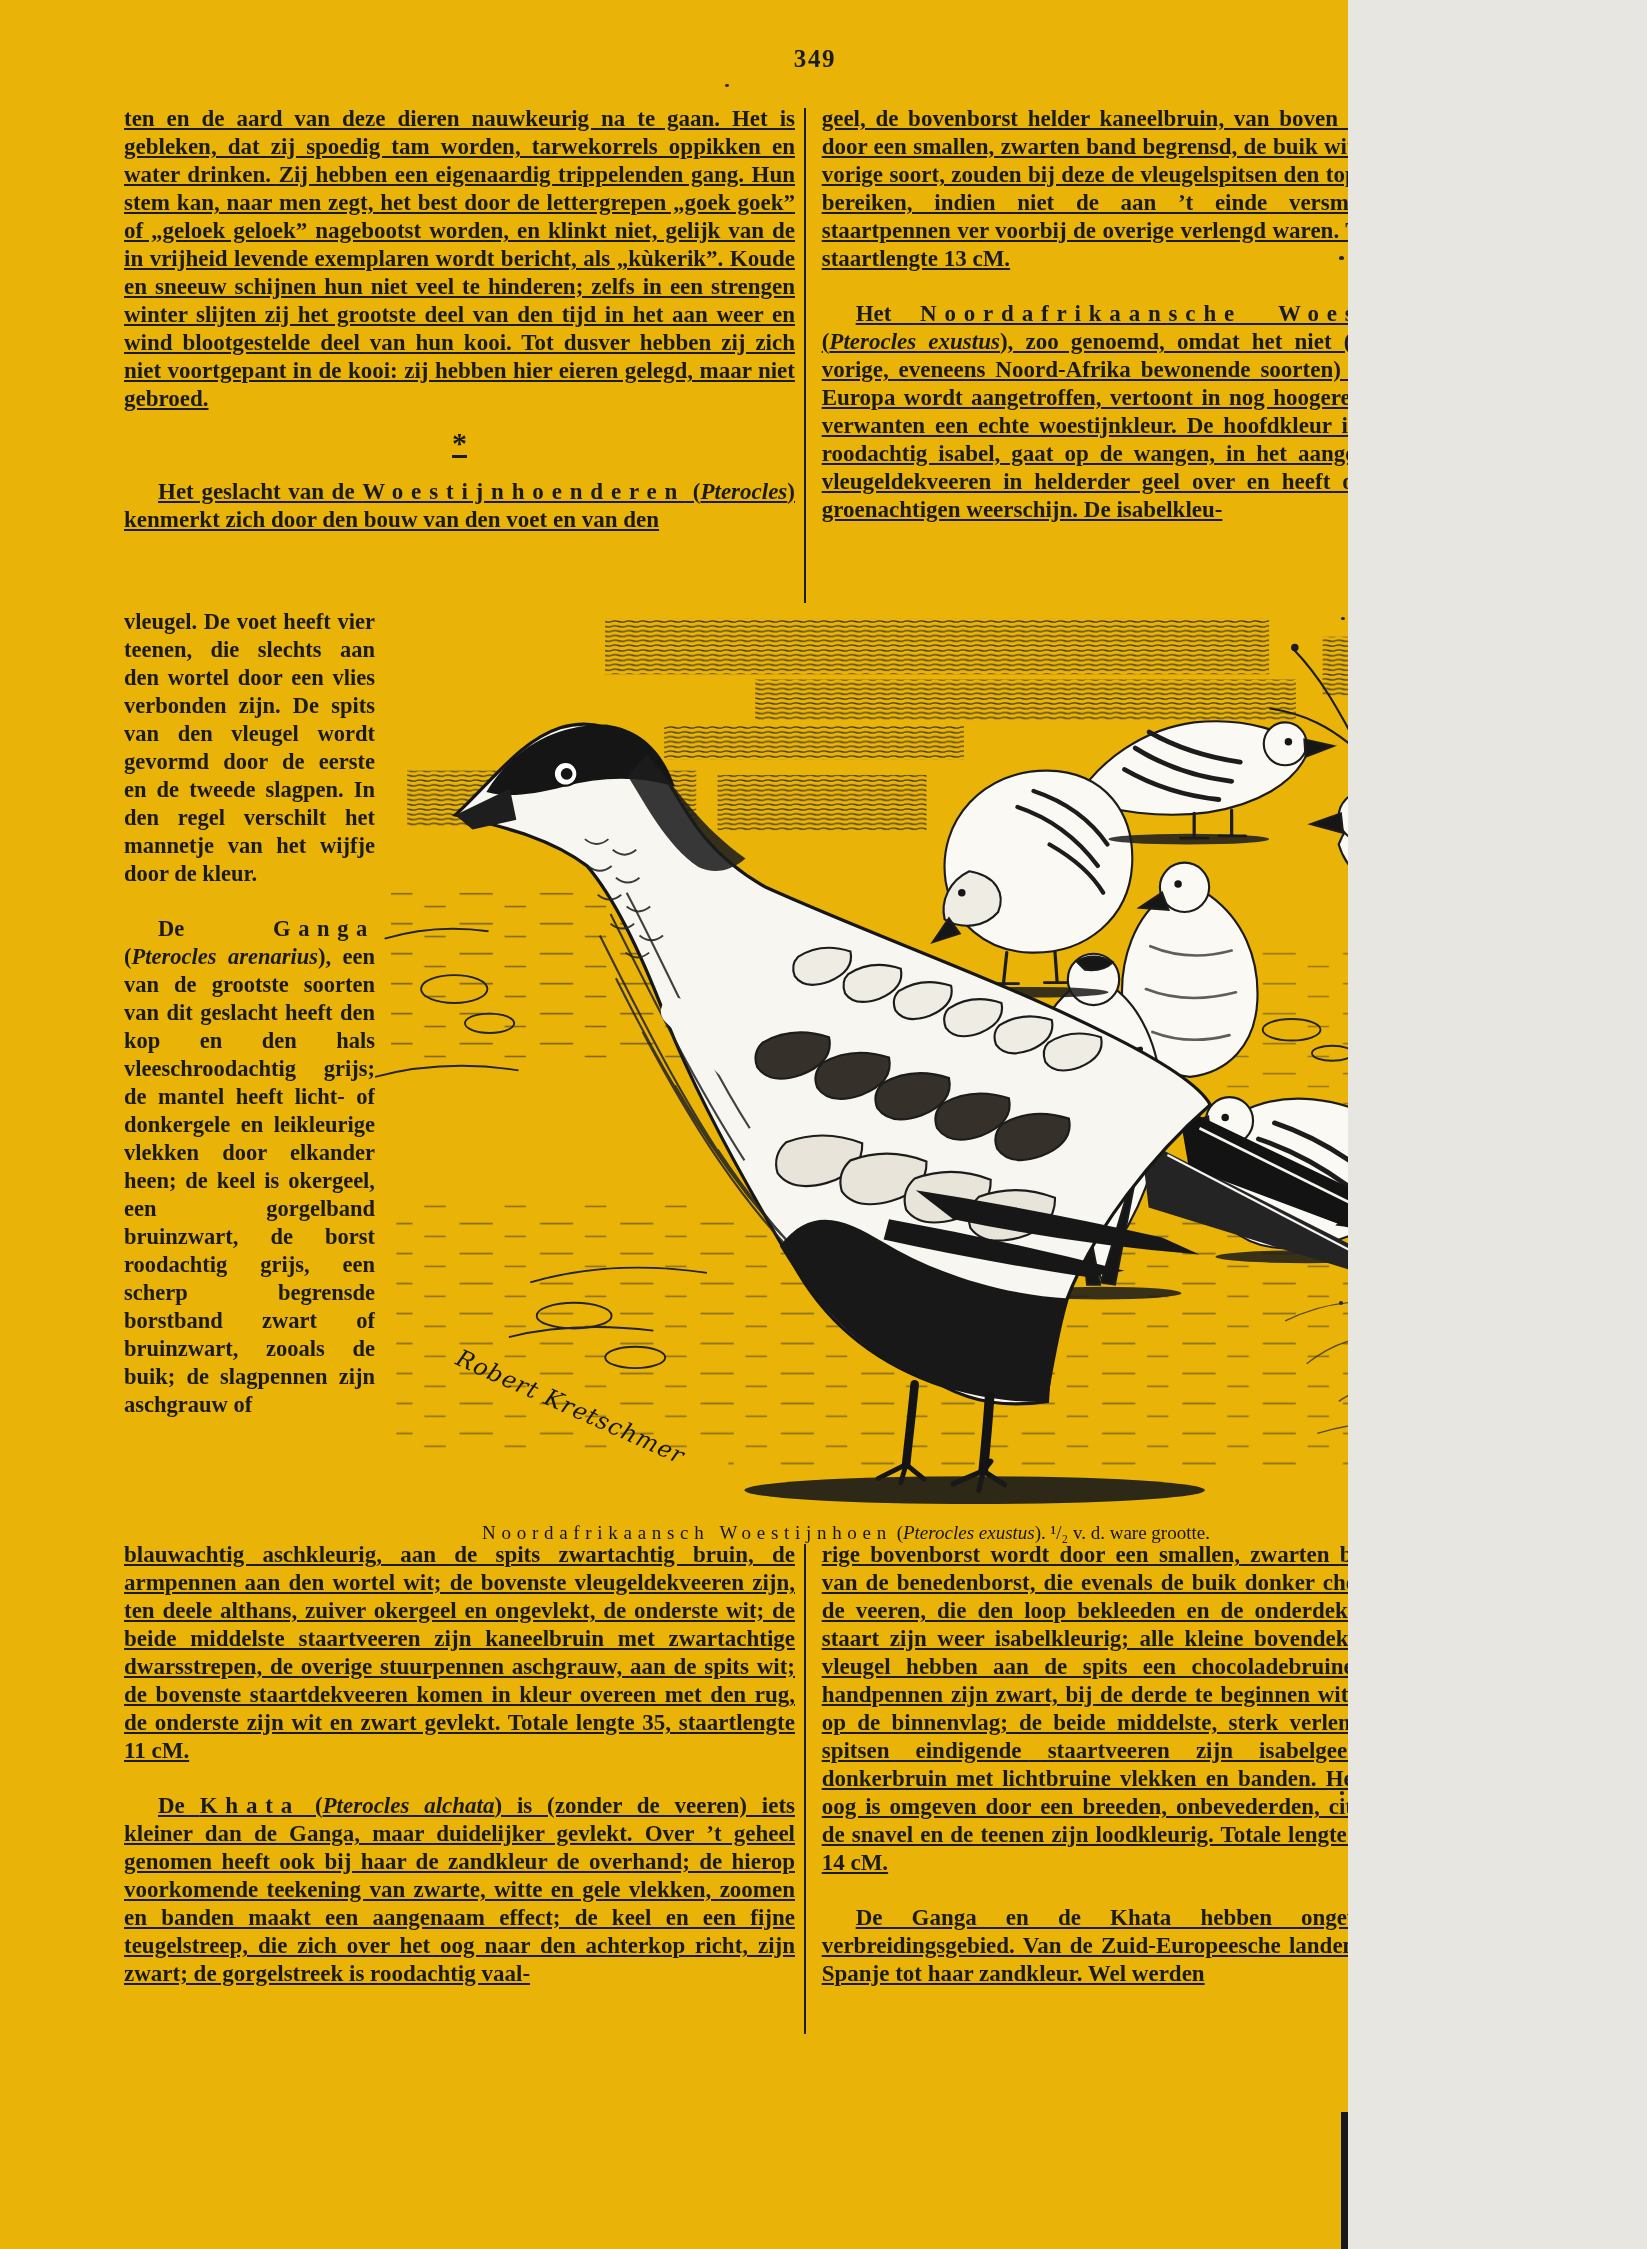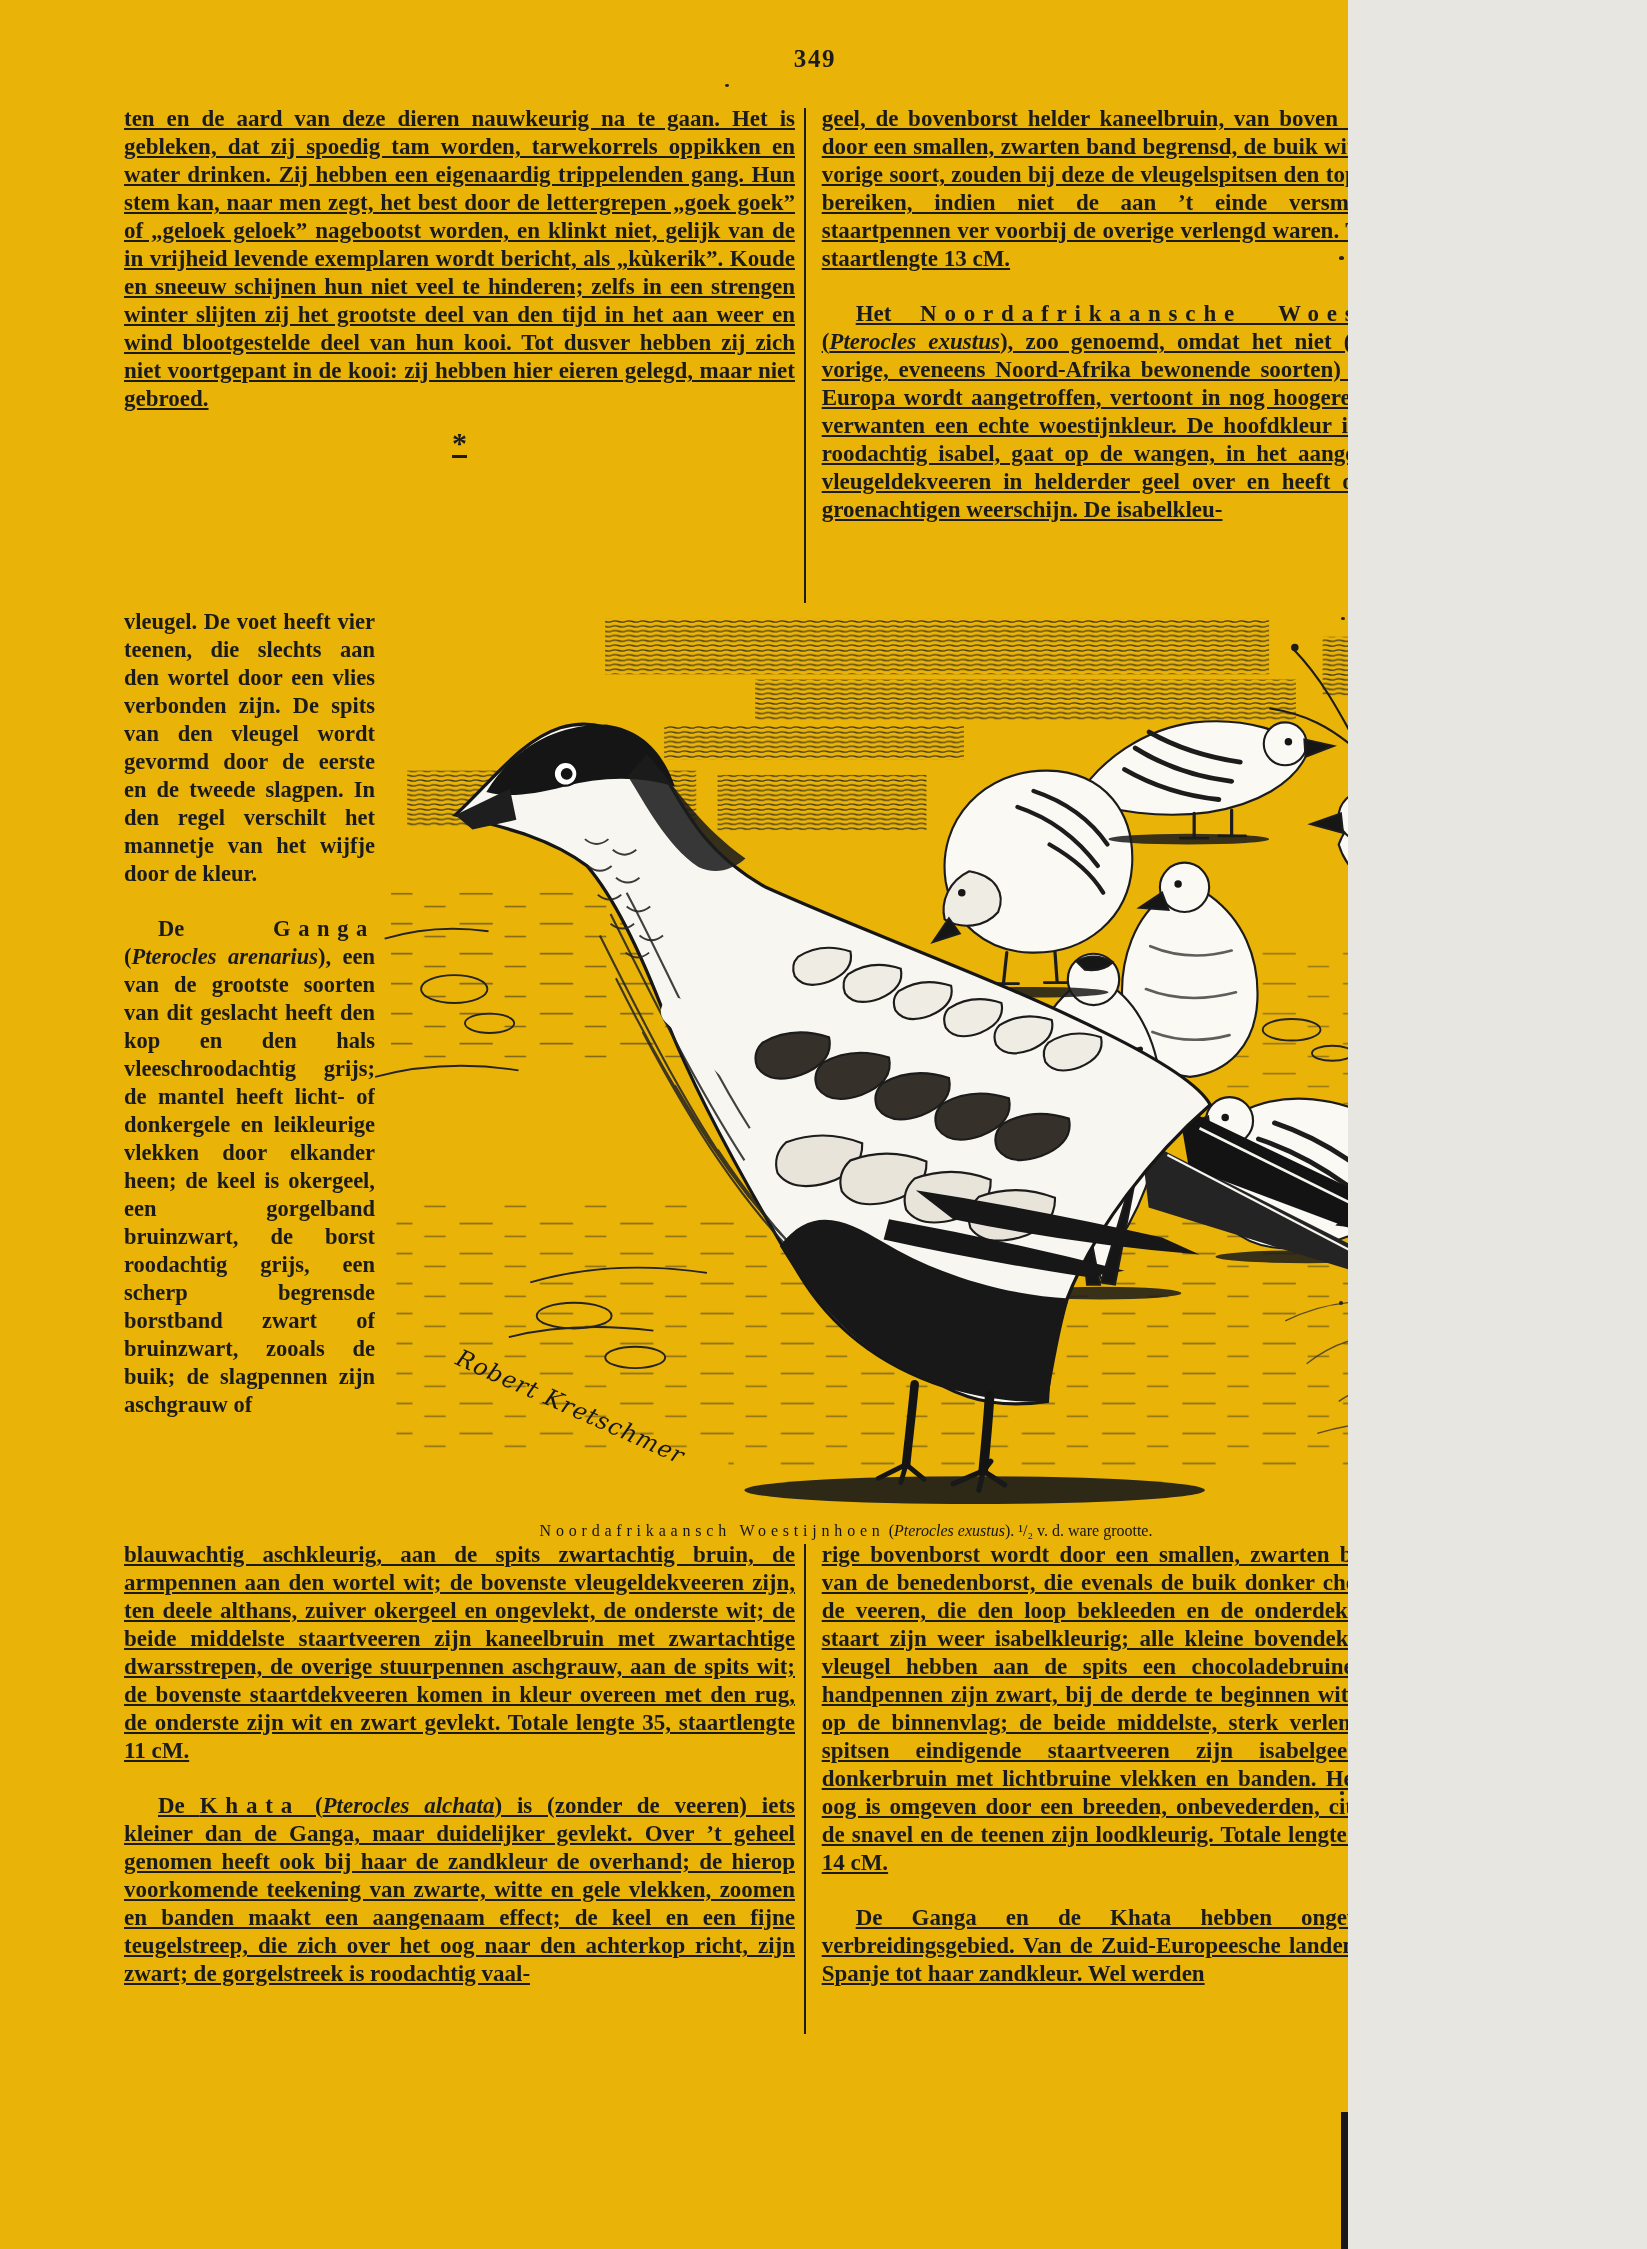--- a/index.html
+++ b/index.html
@@ -33,21 +33,21 @@
   
   .middle { position:absolute; left:124px; top:608px; width:1461px; display:flex; }
   .sidecol {
     flex:none; width:251px; max-height:991px; overflow:hidden;
     font-size:22.5px; line-height:28px; font-weight:bold; text-align:justify;
   }
   .figurebox { flex:none; width:1210px; position:relative; }
   .figurebox svg { display:block; margin-top:6.4px; }
   .caption {
     position:absolute; left:139px; top:1522px; width:1414px;
-    text-align:center; font-size:16px; color:#151515;
+    text-align:center; font-size:19px; color:#151515;
   }
   .caption .sp { letter-spacing:0.30em; }
   
   .edge-strip { position:absolute; right:0; top:2112px; width:7px; height:138px; background:#181818; }
   .speck { position:absolute; background:#222; border-radius:50%; }
   .s1 { left:725px; top:84px; width:4.3px; height:3.2px; }
   .s2 { right:4.3px; top:256px; width:4.8px; height:3.7px; }
   .s3 { right:3.2px; top:617px; width:3.7px; height:3.2px; }
   .s4 { right:4.8px; top:1301px; width:4.3px; height:4.3px; }
   .s5 { right:3.7px; top:1791px; width:4.8px; height:3.7px; }
@@ -56,20 +56,21 @@
 <body>
 
 <div class="page">
 
   <div class="pagenum">349</div>
 
   <div class="cols top">
     <div class="col left">
       <p class="para">ten en de aard van deze dieren nauwkeurig na te gaan. Het is gebleken, dat zij spoedig tam worden, tarwekorrels oppikken en water drinken. Zij hebben een eigenaardig trippelenden gang. Hun stem kan, naar men zegt, het best door de lettergrepen „goek goek” of „geloek geloek” nagebootst worden, en klinkt niet, gelijk van de in vrijheid levende exemplaren wordt bericht, als „kùkerik”. Koude en sneeuw schijnen hun niet veel te hinderen; zelfs in een strengen winter slijten zij het grootste deel van den tijd in het aan weer en wind blootgestelde deel van hun kooi. Tot dusver hebben zij zich niet voortgepant in de kooi: zij hebben hier eieren gelegd, maar niet gebroed.</p>
       <div class="sep">*</div>
+      <p class="para indent">Het geslacht van de <span class="sp">Woestijnhoenderen</span> (<span class="it">Pterocles</span>) kenmerkt zich door den bouw van den voet en van den</p>
     </div>
     <div class="divider"></div>
     <div class="col right">
       <p class="para">geel, de bovenborst helder kaneelbruin, van boven en van onderen door een smallen, zwarten band begrensd, de buik wit. Evenals bij de vorige soort, zouden bij deze de vleugelspitsen den top van den staart bereiken, indien niet de aan ’t einde versmalde middelste staartpennen ver voorbij de overige verlengd waren. Totale lengte 37, staartlengte 13 cM.</p>
       <p class="para indent gap">Het <span class="sp">Noordafrikaansche Woestijnhoen</span> (<span class="it">Pterocles exustus</span>), zoo genoemd, omdat het niet (gelijk de beide vorige, eveneens Noord-Afrika bewonende soorten) tevens in Zuid-Europa wordt aangetroffen, vertoont in nog hoogere mate dan hare verwanten een echte woestijnkleur. De hoofdkleur is bij haar fraai roodachtig isabel, gaat op de wangen, in het aangezicht en op de vleugeldekveeren in helderder geel over en heeft op den rug een groenachtigen weerschijn. De isabelkleu-</p>
     </div>
   </div>
 
   <div class="middle">
     <div class="sidecol">

